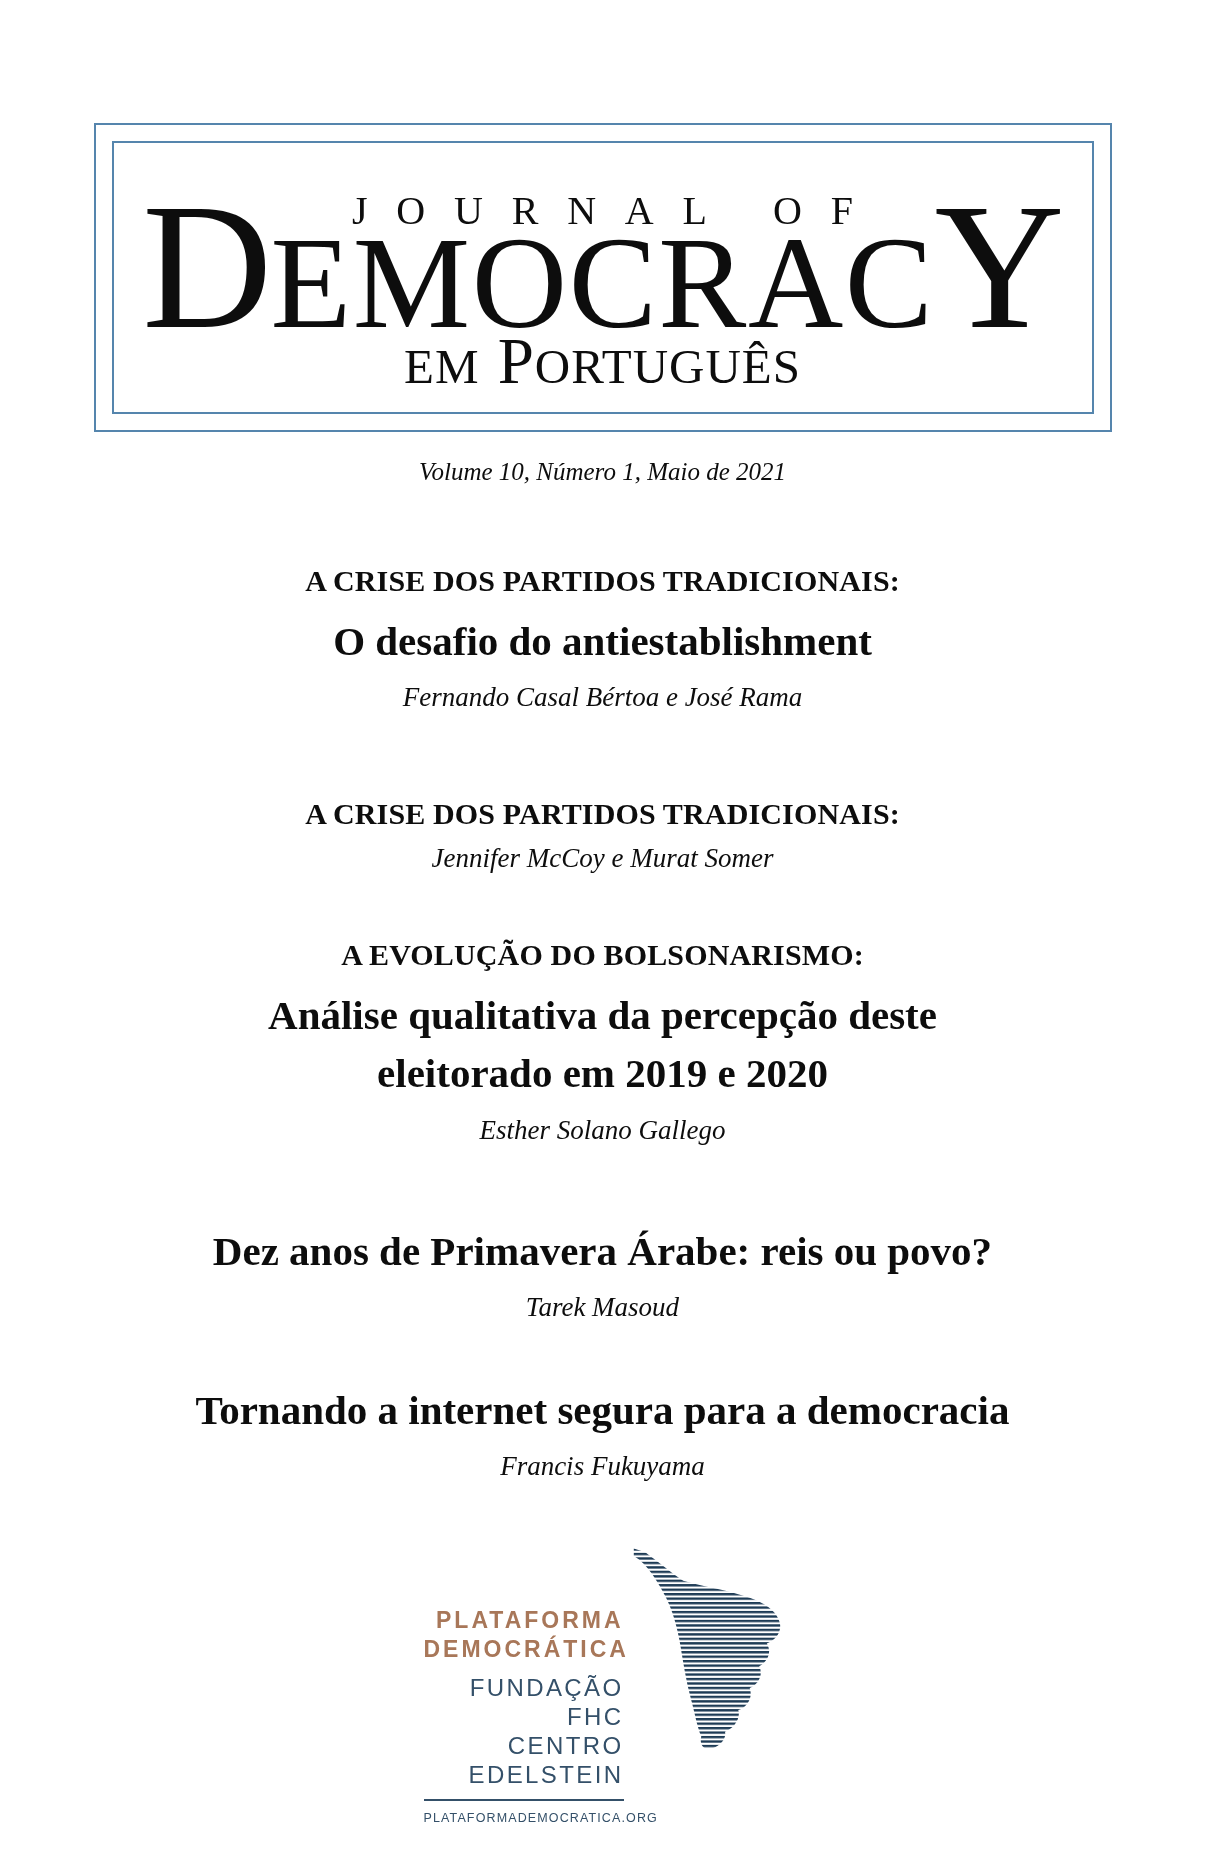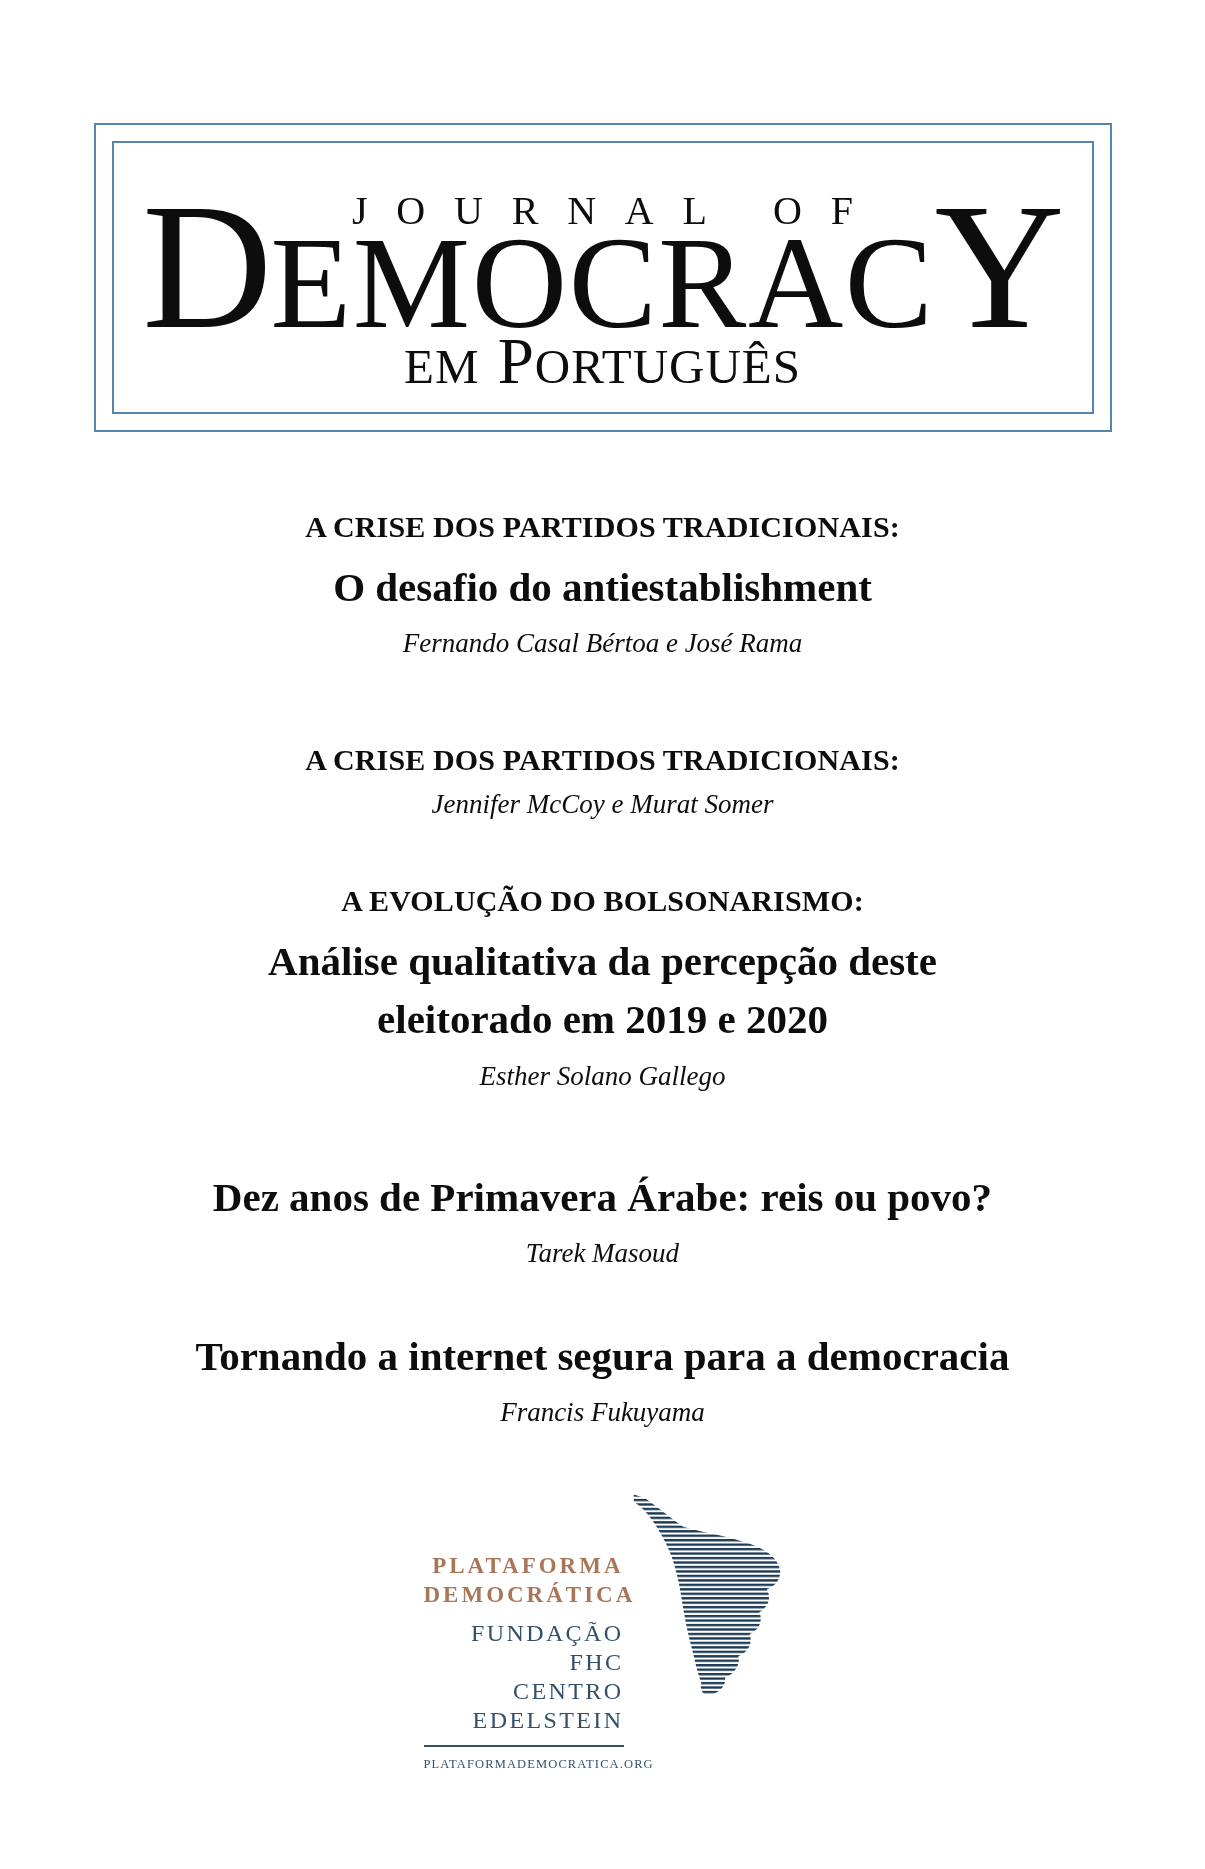--- a/index.html
+++ b/index.html
@@ -106,21 +106,21 @@
   #article-3{margin-top:64px;}
   #article-4{margin-top:58px;}
   #article-5{margin-top:76px;}
   
   .footer-logo{
     margin-top:66px;
     display:flex;
     justify-content:center;
     align-items:flex-start;
     gap:6px;
-    font-family:Liberation Serif, serif;
+    font-family:Liberation Sans, sans-serif;
   }
   .logo-text{
     margin-top:58px;
     text-align:right;
     width:200px;
   }
   .org-line{
     color:var(--accent-terracotta);
     font-weight:bold;
     font-size:23px;
@@ -157,20 +157,21 @@
         <span class="big-letter">D</span>
           <span class="mid-wrap"><span class="journal-of">JOURNAL OF</span><span class="mid-letters">EMOCRAC</span></span>
           <span class="big-letter">Y</span>
       </div>
       <div class="subtitle">
         <span class="em">EM</span><span class="cap-p">P</span><span class="rest">ORTUGUÊS</span>
       </div>
     </div>
   </div>
 
+  <div class="issue-line">Volume 10, Número 1, Maio de 2021</div>
 
   <section class="article" id="article-1">
     <div class="kicker">A CRISE DOS PARTIDOS TRADICIONAIS:</div>
     <div class="title">O desafio do antiestablishment</div>
     <div class="authors">Fernando Casal Bértoa e José Rama</div>
   </section>
 
   <section class="article" id="article-2">
     <div class="kicker">A CRISE DOS PARTIDOS TRADICIONAIS:</div>
     <div class="authors">Jennifer McCoy e Murat Somer</div>

